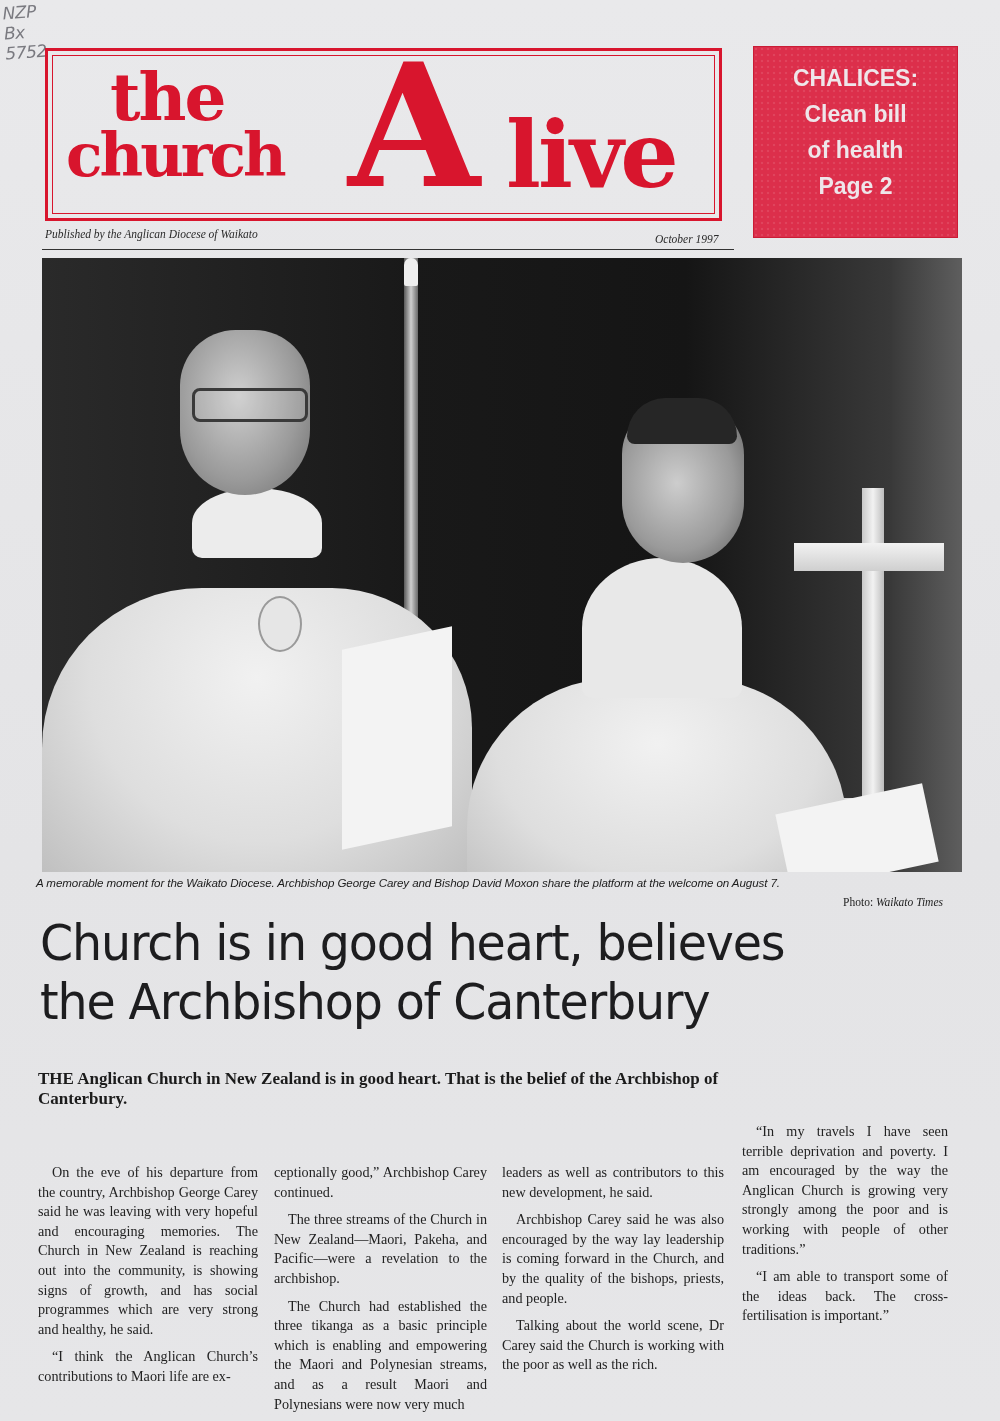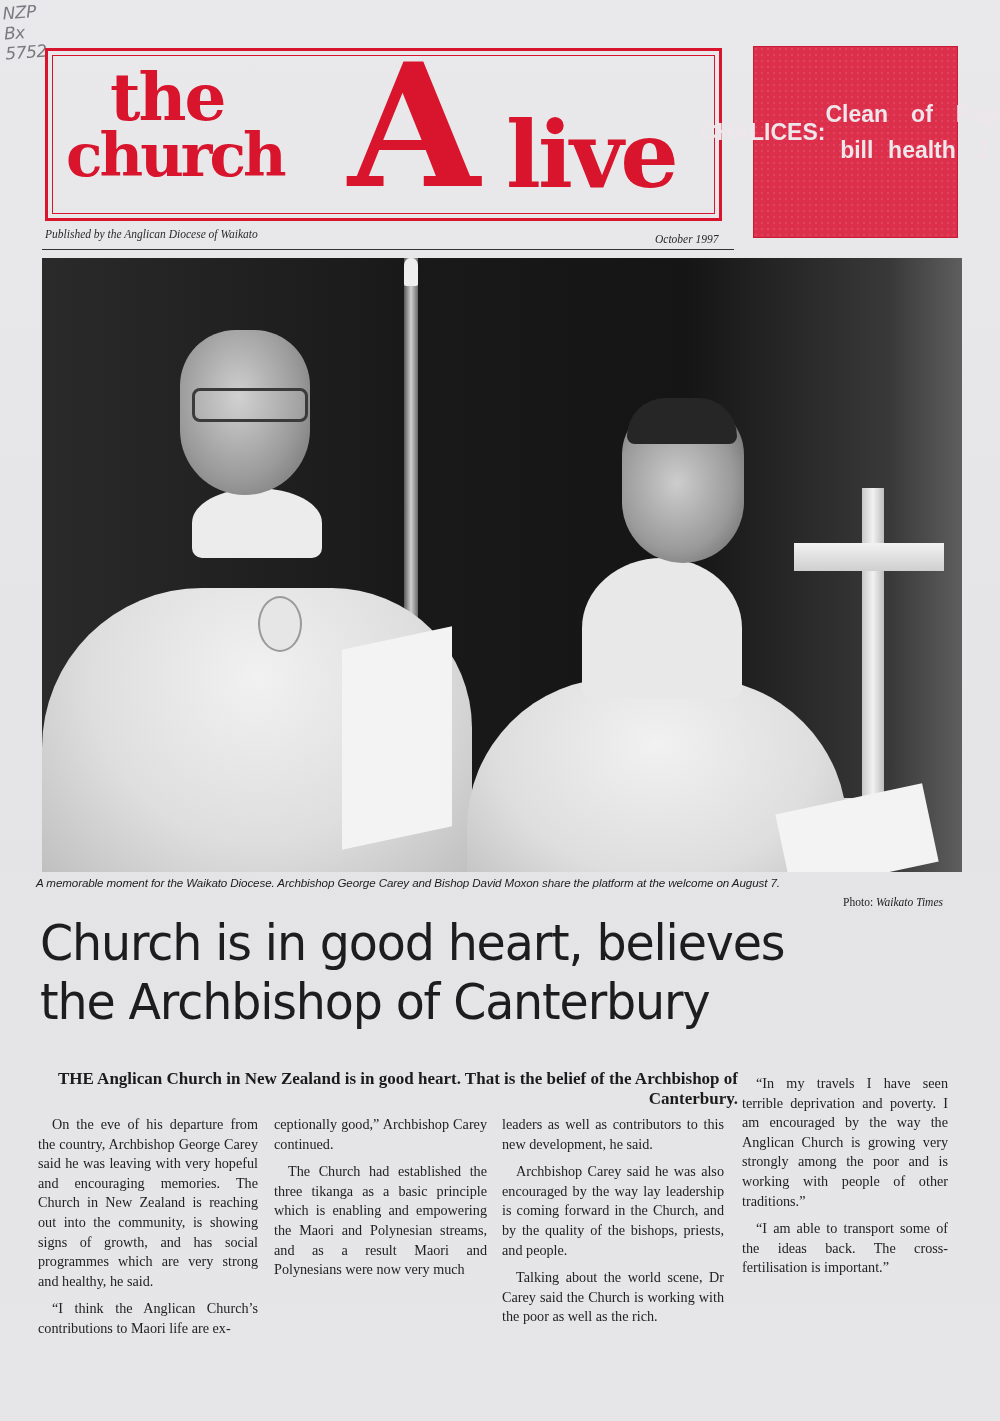--- a/index.html
+++ b/index.html
@@ -67,21 +67,21 @@
 
     
     .promo {
       position: absolute; left: 753px; top: 46px;
       width: 205px; height: 192px;
       background: #dc2f4b;
       background-image:
         radial-gradient(circle at 2px 2px, rgba(255,255,255,0.10) 1.2px, transparent 1.6px);
       background-size: 6px 6px;
       border: 1px solid #c91d36;
-      display: flex; flex-direction: row; align-items: center; justify-content: center;
+      display: flex; flex-direction: column; align-items: center; justify-content: center;
       padding-bottom: 20px;
     }
     .promo-line {
       font-family: "Liberation Sans", sans-serif;
       font-weight: bold; color: #eee6ea;
       font-size: 23px; line-height: 36px;
       text-align: center;
     }
 
     
@@ -207,30 +207,30 @@
       transform: scaleX(0.95); transform-origin: left top;
     }
 
     
     .standfirst {
       position: absolute; left: 38px; top: 1069px;
       width: 700px;
       font-family: "Liberation Serif", serif;
       font-weight: bold; font-size: 17px; line-height: 20px;
       color: #1b1b1b;
-      text-align: right;
     }
 
     
     .col {
       position: absolute;
       font-family: "Liberation Serif", serif;
       font-size: 14.2px; line-height: 19.6px;
       color: #222;
       text-align: justify;
+      margin-top: 48px;
     }
     .col p { text-indent: 14px; margin-bottom: 8px; }
     .col p.noindent { text-indent: 0; }
     .col1 { left: 38px; top: 1115px; width: 220px; }
     .col2 { left: 274px; top: 1115px; width: 213px; }
     .col3 { left: 502px; top: 1115px; width: 222px; }
     .col4 { left: 742px; top: 1074px; width: 206px; }
   </style>
 </head>
 <body>
@@ -296,20 +296,21 @@
 
 <div class="standfirst">THE Anglican Church in New Zealand is in good heart. That is the belief of the Archbishop of Canterbury.</div>
 
 <div class="col col1">
   <p>On the eve of his departure from the country, Archbishop George Carey said he was leaving with very hopeful and encouraging memories. The Church in New Zealand is reaching out into the community, is showing signs of growth, and has social programmes which are very strong and healthy, he said.</p>
   <p>“I think the Anglican Church’s contributions to Maori life are ex-</p>
 </div>
 
 <div class="col col2">
   <p class="noindent">ceptionally good,” Archbishop Carey continued.</p>
+  <p>The three streams of the Church in New Zealand—Maori, Pakeha, and Pacific—were a revelation to the archbishop.</p>
   <p>The Church had established the three tikanga as a basic principle which is enabling and empowering the Maori and Polynesian streams, and as a result Maori and Polynesians were now very much</p>
 </div>
 
 <div class="col col3">
   <p class="noindent">leaders as well as contributors to this new development, he said.</p>
   <p>Archbishop Carey said he was also encouraged by the way lay leadership is coming forward in the Church, and by the quality of the bishops, priests, and people.</p>
   <p>Talking about the world scene, Dr Carey said the Church is working with the poor as well as the rich.</p>
 </div>
 
 <div class="col col4">

